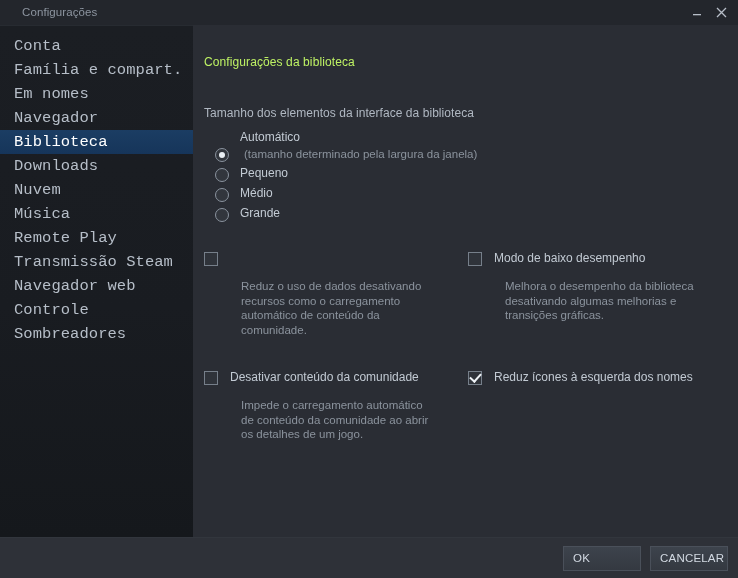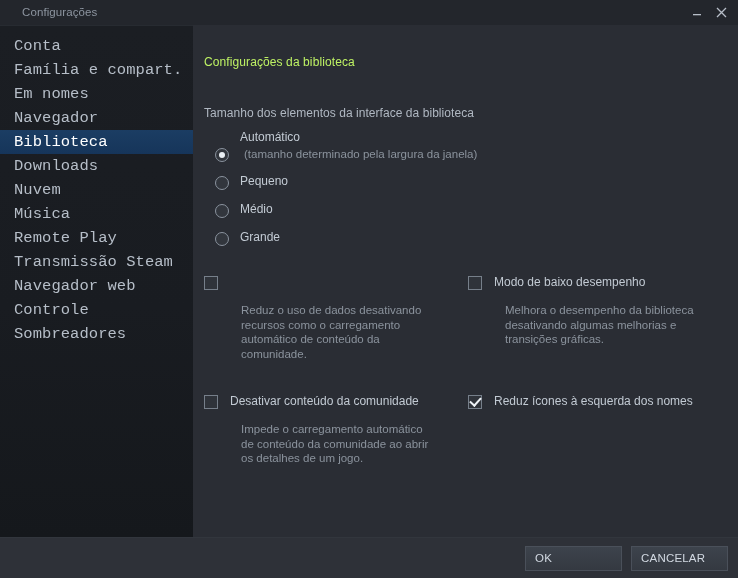--- a/index.html
+++ b/index.html
@@ -125,21 +125,21 @@
   
   .radio-group {
     padding: 9px 0 0 22px;
   }
   .radio-row {
     display: flex;
     align-items: flex-end;
     min-height: 19px;
     cursor: pointer;
   }
-  .radio-row + .radio-row { margin-top: 9px; }
+  .radio-row + .radio-row { margin-top: 1px; }
   .radio-mark {
     width: 14px;
     height: 14px;
     border-radius: 50%;
     border: 1px solid #8a939e;
     background: #32363d;
     flex: 0 0 14px;
     margin-top: 2px;
     position: relative;
   }
@@ -221,21 +221,21 @@
     height: 41px;
     background: #2e3138;
     border-top: 1px solid #32363d;
     display: flex;
     align-items: center;
     justify-content: flex-end;
     padding-right: 10px;
     gap: 9px;
   }
   .dlg-btn {
-    width: 97px;
+    width: 78px;
     height: 25px;
     background: linear-gradient(to bottom, #3d434c 0%, #343941 100%);
     border: 1px solid #4a505a;
     color: #d2d9e2;
     font-size: 11.5px;
     font-family: "Liberation Sans", sans-serif;
     text-align: left;
     padding-left: 9px;
     line-height: 23px;
     cursor: pointer;

